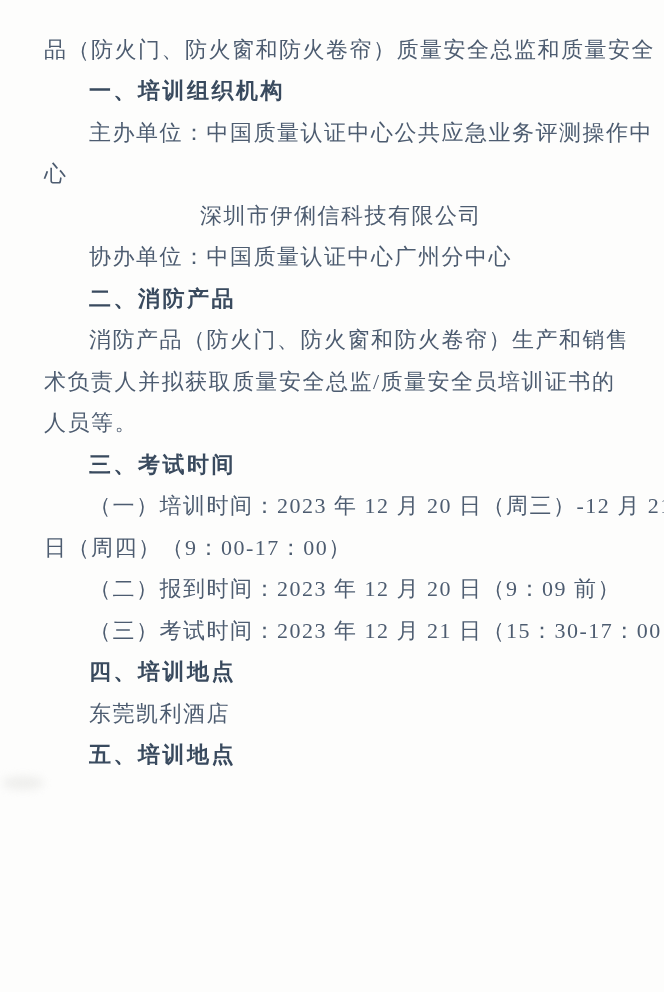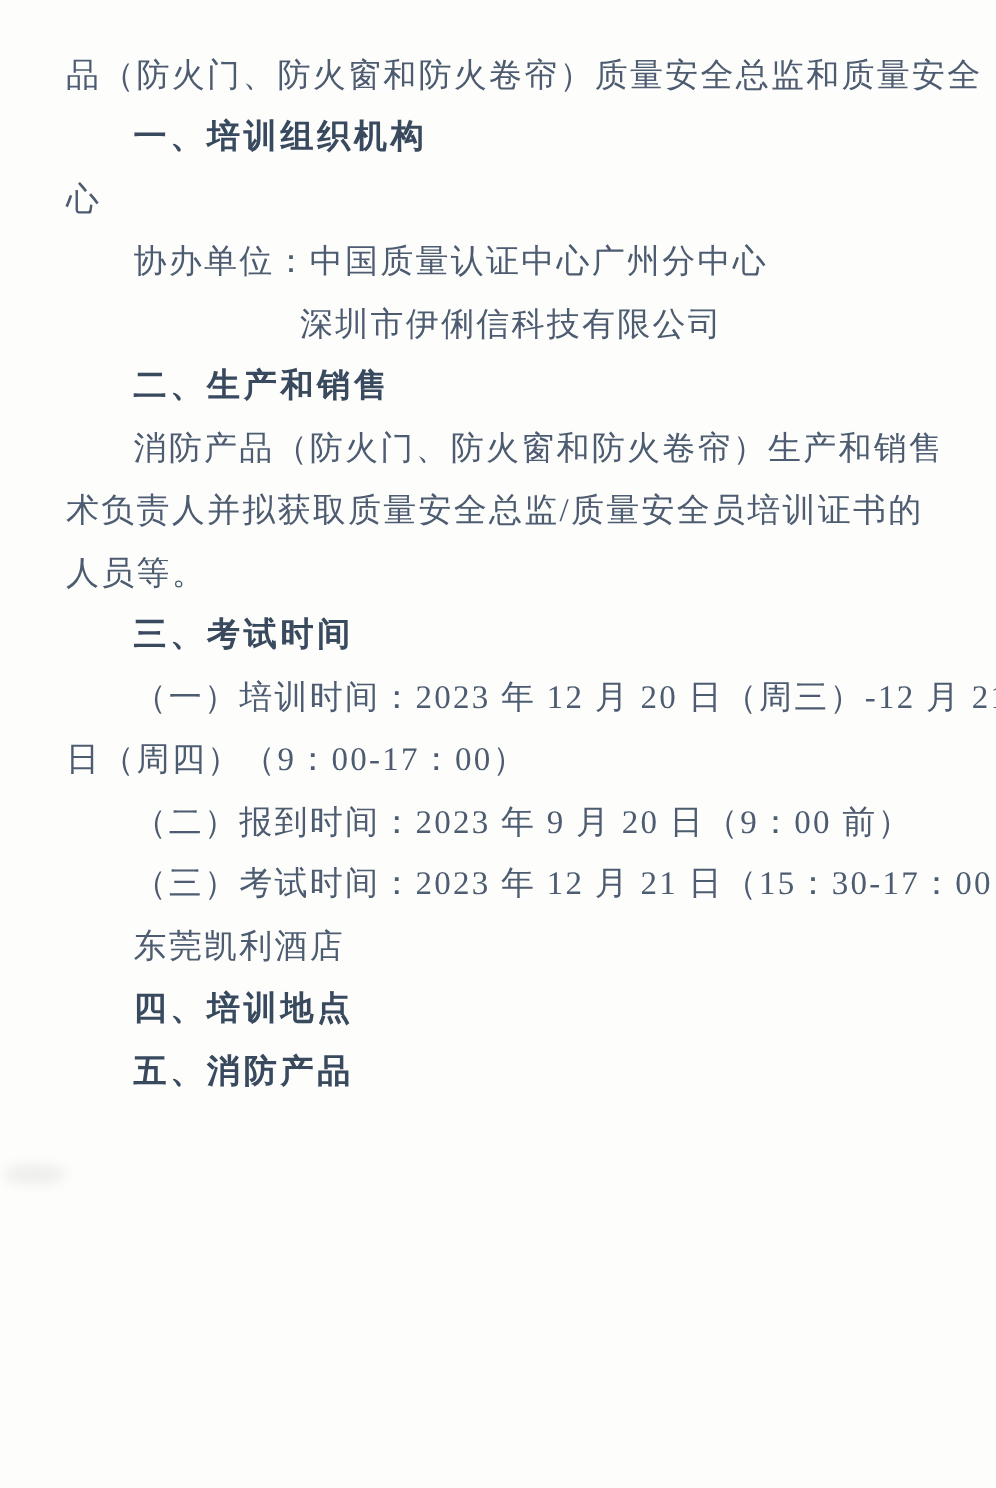--- a/index.html
+++ b/index.html
@@ -57,30 +57,31 @@
     opacity: 0.7;
   }
 </style>
 </head>
 <body>
 
 <div class="page">
   <div class="doc">
       <div class="line ind-0">品（防火门、防火窗和防火卷帘）质量安全总监和质量安全</div>
       <div class="line heading ind-2">一、培训组织机构</div>
+      <div class="line ind-2">主办单位：中国质量认证中心公共应急业务评测操作中</div>
       <div class="line ind-0">心</div>
+      <div class="line ind-deep">深圳市伊俐信科技有限公司</div>
       <div class="line ind-2">协办单位：中国质量认证中心广州分中心</div>
-      <div class="line ind-deep">深圳市伊俐信科技有限公司</div>
-      <div class="line heading ind-2">二、生产和销售</div>
+      <div class="line heading ind-2">二、消防产品</div>
       <div class="line ind-2">消防产品（防火门、防火窗和防火卷帘）生产和销售</div>
       <div class="line ind-0">术负责人并拟获取质量安全总监/质量安全员培训证书的</div>
       <div class="line ind-0">人员等。</div>
       <div class="line heading ind-2">三、考试时间</div>
       <div class="line ind-2">（一）培训时间：2023 年 12 月 20 日（周三）-12 月 21</div>
       <div class="line ind-0">日（周四）（9：00-17：00）</div>
-      <div class="line ind-2">（二）报到时间：2023 年 9 月 20 日（9：00 前）</div>
+      <div class="line ind-2">（二）报到时间：2023 年 12 月 20 日（9：09 前）</div>
       <div class="line ind-2">（三）考试时间：2023 年 12 月 21 日（15：30-17：00）</div>
+      <div class="line heading ind-2">四、培训地点</div>
       <div class="line ind-2">东莞凯利酒店</div>
-      <div class="line heading ind-2">四、培训地点</div>
-      <div class="line heading ind-2">五、消防产品</div>
+      <div class="line heading ind-2">五、培训地点</div>
     </div>
   <div class="smudge"></div>
 </div>
 
 </body></html>

